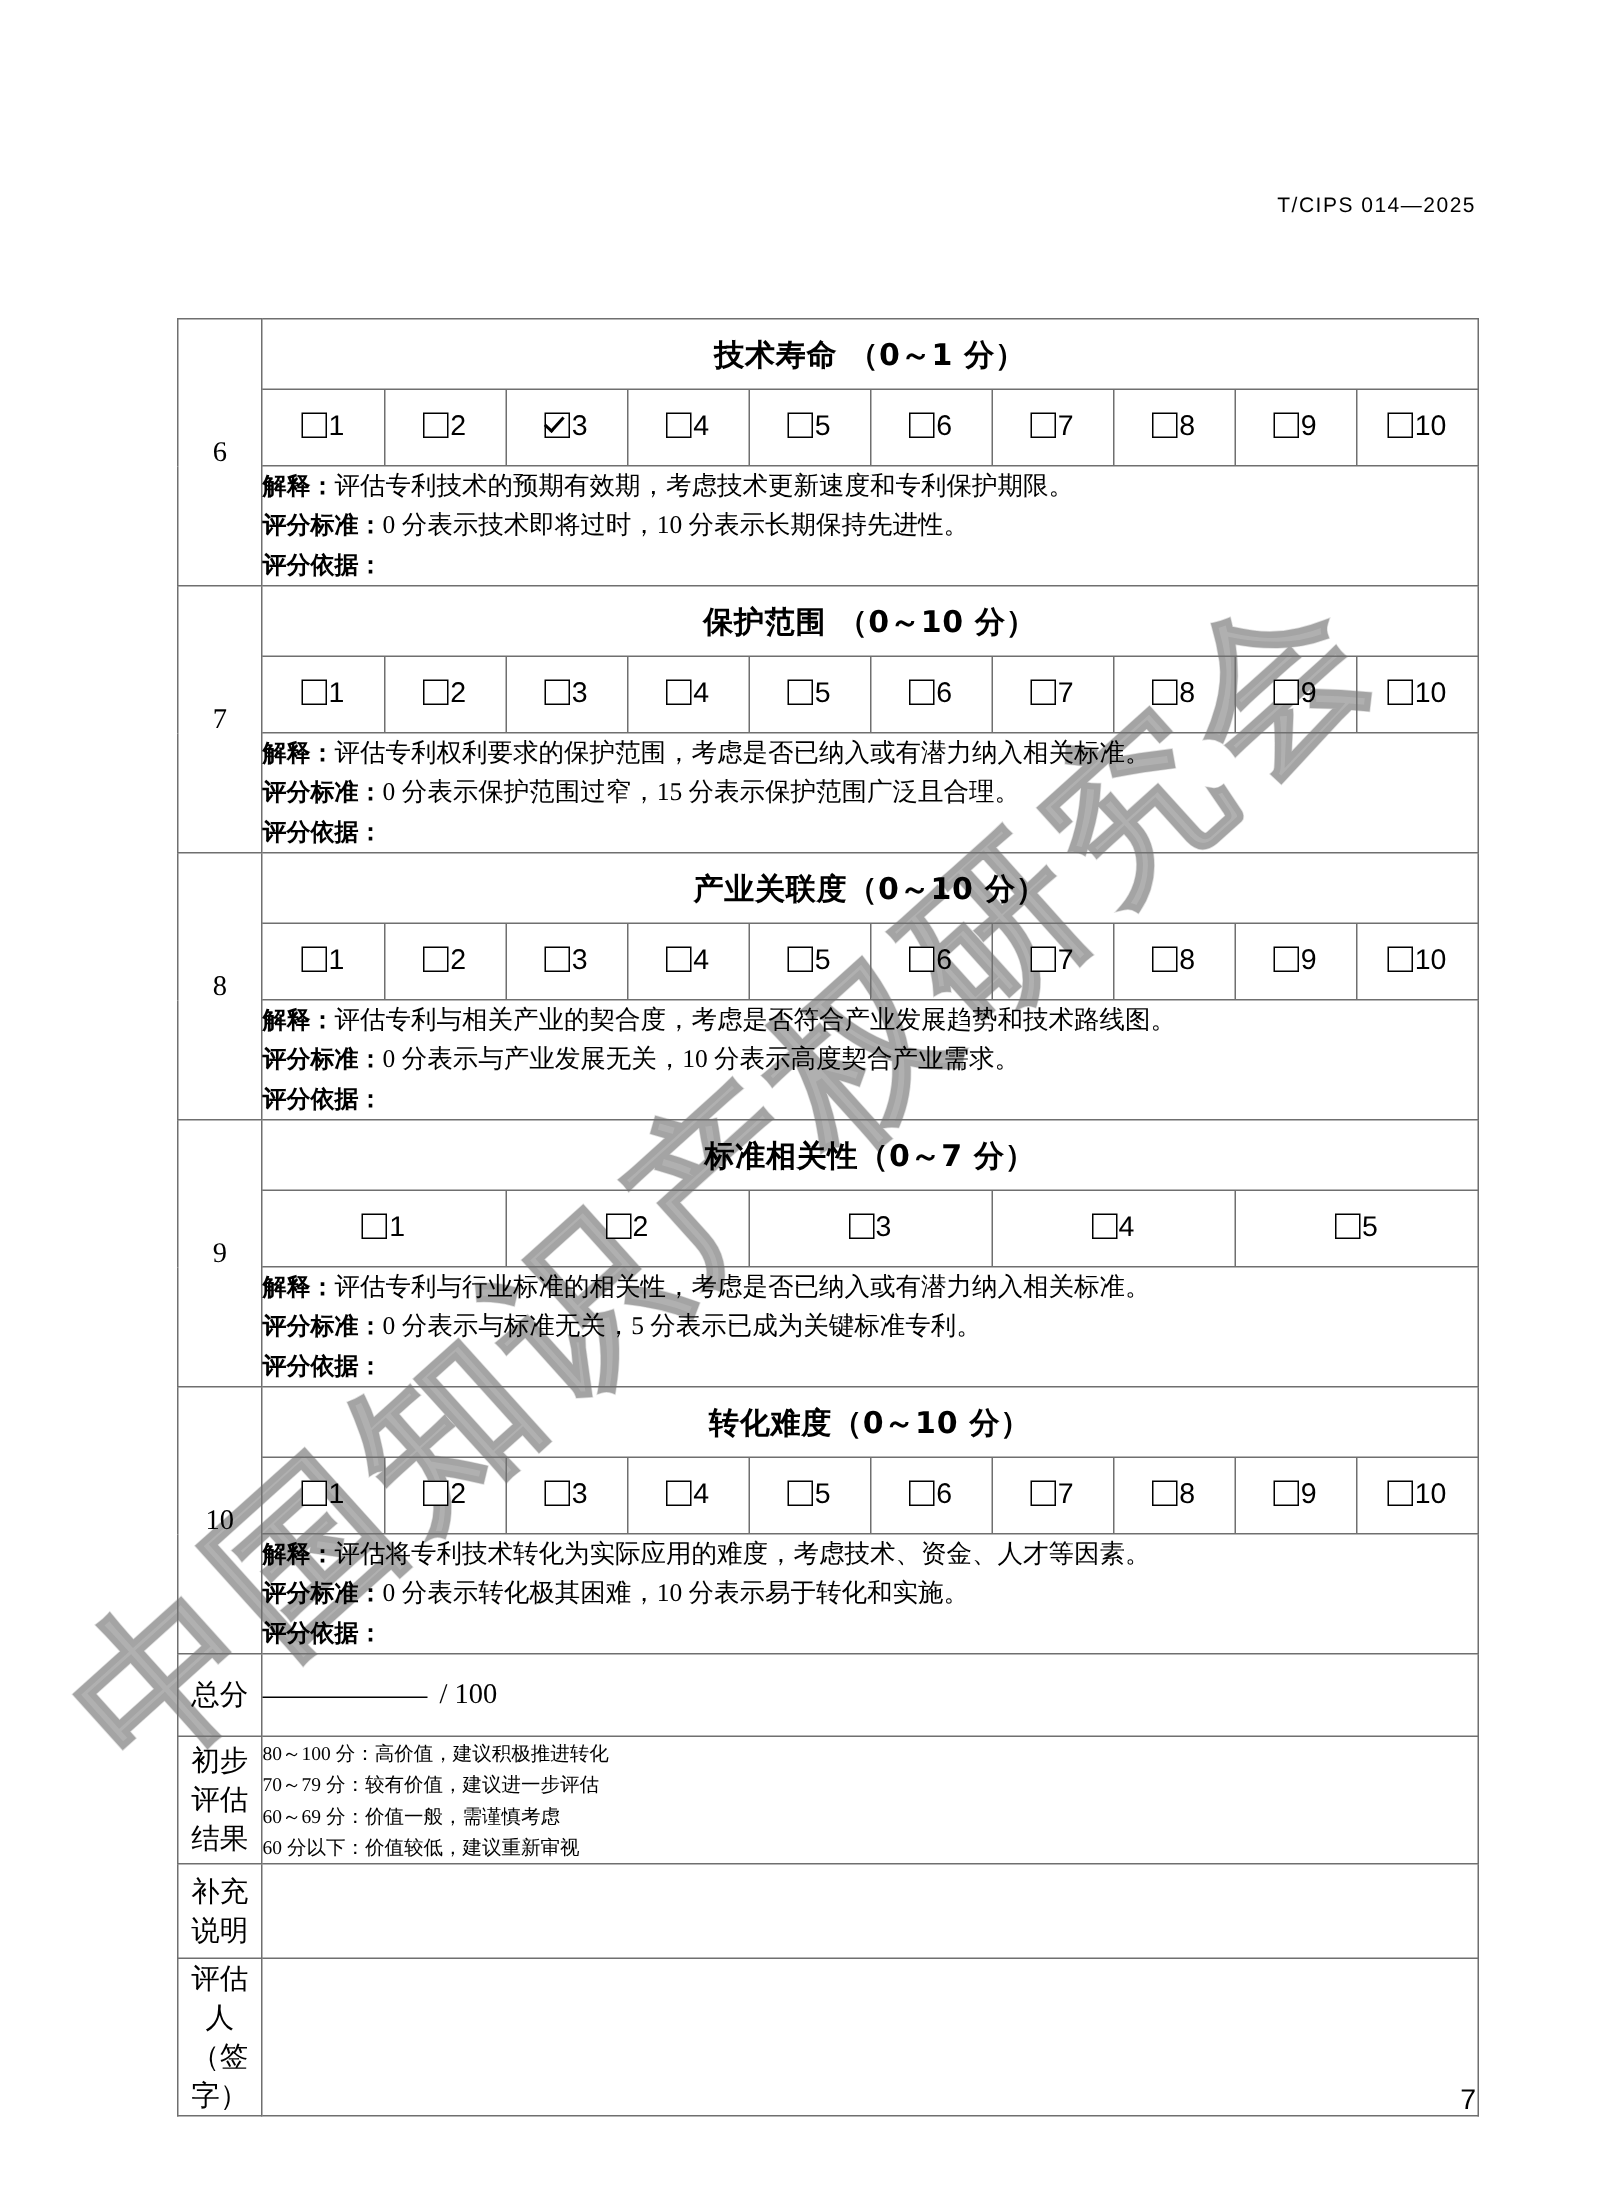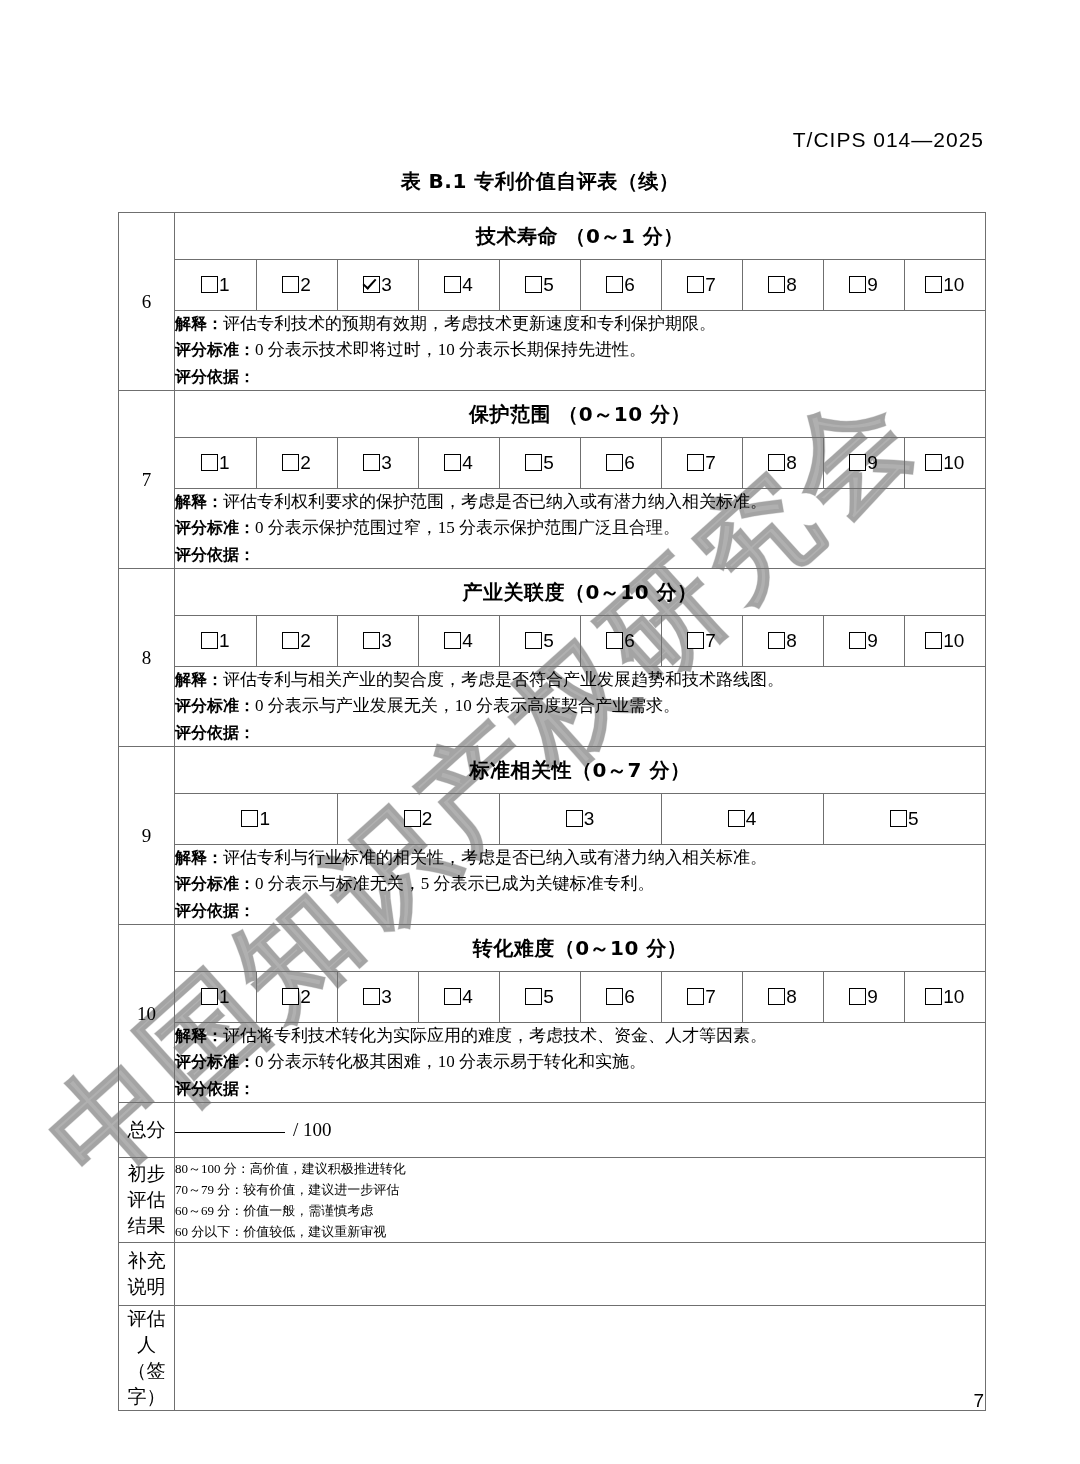--- a/index.html
+++ b/index.html
@@ -44,21 +44,21 @@
     color: rgba(128,128,128,0.62);
     -webkit-text-stroke: 1px rgba(128,128,128,0.25);
   }
 
   
   .doc-header {
     position: absolute;
     top: 128px;
     right: 96px;
     font-family: "Liberation Sans", "DejaVu Sans", sans-serif;
-    font-size: 21px;
+    font-size: 14px;
     letter-spacing: 1px;
     z-index: 10;
   }
 
   
   .table-caption {
     position: absolute;
     top: 168px;
     left: 0;
     width: 1080px;
@@ -206,21 +206,20 @@
 <body>
 
 <div class="page">
 
   <div class="watermark">
     <div class="wm-text">中国知识产权研究会</div>
   </div>
 
   <div class="doc-header">T/CIPS 014—2025</div>
 
-  <div class="table-caption">表 B.1 专利价值自评表（续）</div>
 
   <div class="tbl-wrap">
     <table class="form">
       <colgroup>
         <col style="width:56px">
         <col>
       </colgroup>
       <tbody id="tbody-sections">
           <tr>
             <td class="idx-cell" rowspan="3">6</td>

